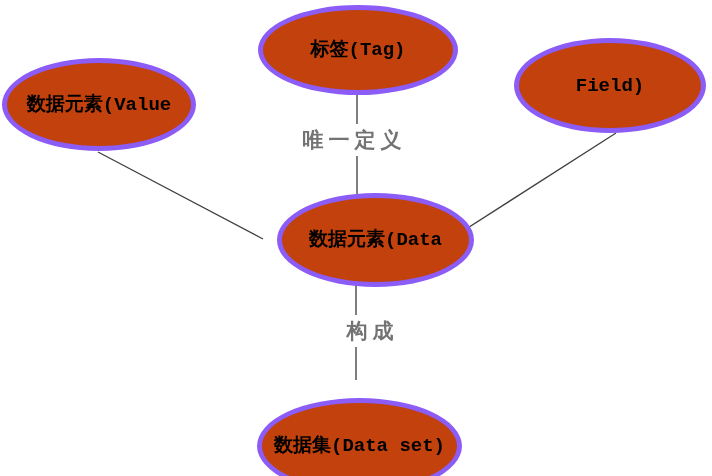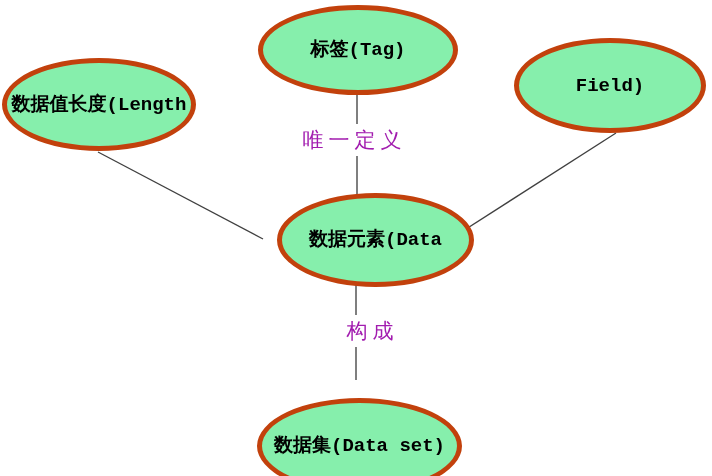--- a/index.html
+++ b/index.html
@@ -18,43 +18,43 @@
   #edges-layer {
     position: absolute;
     left: 0;
     top: 0;
     width: 712px;
     height: 476px;
   }
   .node {
     position: absolute;
     box-sizing: border-box;
-    background: #86efac;
-    border: 5px solid #c2410c;
+    background: #c2410c;
+    border: 5px solid #8b5cf6;
     border-radius: 50%;
     display: flex;
     align-items: center;
     justify-content: center;
     text-align: center;
   }
   .node-label {
     font-size: 19px;
     font-weight: bold;
     color: #000000;
     line-height: 26px;
     white-space: nowrap;
   }
   .node-label span { display: block; }
   .edge-label {
     position: absolute;
     transform: translate(-50%, -50%);
     background: #ffffff;
-    color: #a21caf;
+    color: #737373;
     font-size: 21px;
-    font-weight: normal;
+    font-weight: bold;
     letter-spacing: 5px;
     padding: 2px 0 2px 5px;
     white-space: nowrap;
   }
   
   #node-tag          { left: 258px; top: 5px;   width: 200px; height: 90px; }
   #node-value-length { left: 2px;   top: 58px;  width: 194px; height: 93px; }
   #node-value-field  { left: 514px; top: 38px;  width: 192px; height: 95px; }
   #node-data-element { left: 277px; top: 193px; width: 197px; height: 94px; }
   #node-data-set     { left: 257px; top: 398px; width: 205px; height: 96px; }
@@ -75,21 +75,21 @@
   </svg>
 
   <div class="node" id="node-tag">
     <div class="node-label">
       <span>标签(Tag)</span>
     </div>
   </div>
 
   <div class="node" id="node-value-length">
     <div class="node-label">
-      <span>数据值长度(Length</span>
+      <span>数据元素(Value</span>
     </div>
   </div>
 
   <div class="node" id="node-value-field">
     <div class="node-label">
       <span>Field)</span>
     </div>
   </div>
 
   <div class="node" id="node-data-element">

